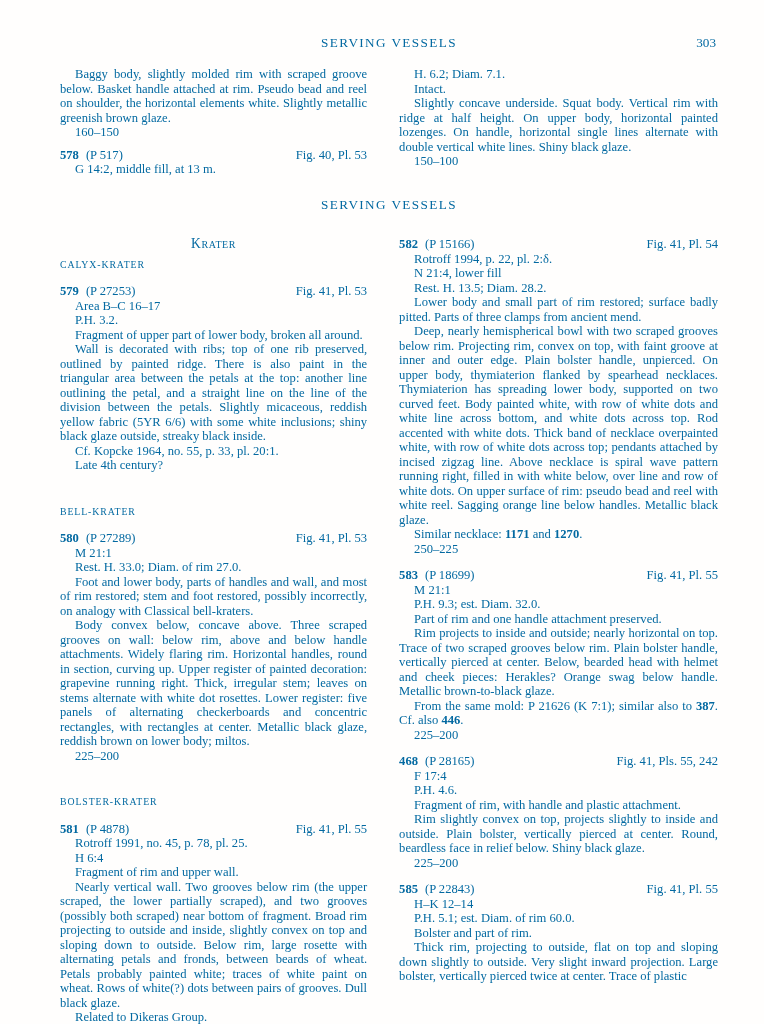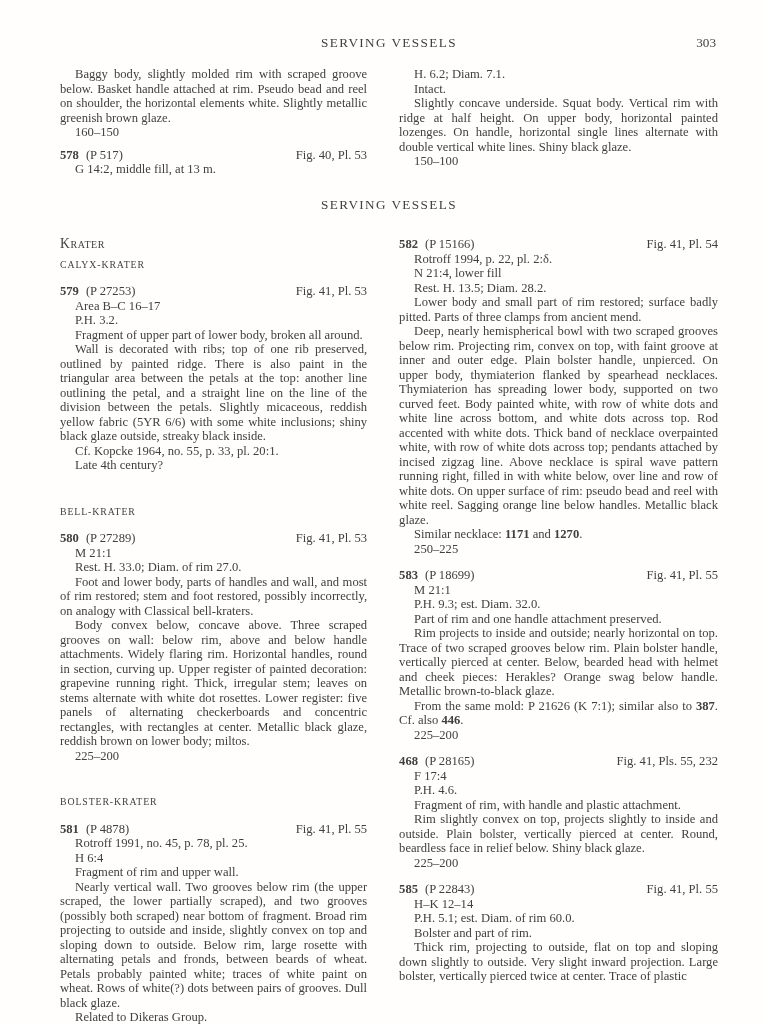--- a/index.html
+++ b/index.html
@@ -1,20 +1,20 @@
 <!DOCTYPE html>
 <html><head>
 <meta charset="utf-8">
 <style>
   html,body { margin:0; padding:0; background:#ffffff; }
   .page {
     position:relative;
     width:764px; height:1024px;
     background:#fffefd;
-    color:#404040;
+    color:#0369a1;
     font-family:"Liberation Serif","DejaVu Serif",serif;
     overflow:hidden;
   }
   .running-head {
     position:absolute; top:35px; left:60px; width:658px; height:18px;
   }
   .rh-title {
     display:block; text-align:center;
     font-size:13.2px; letter-spacing:1.4px;
   }
@@ -41,21 +41,21 @@
   .entry-no { font-weight:bold; }
   .entry-inv { margin-left:7px; }
   .section-heading {
     position:absolute; top:197px; left:60px; width:658px;
     margin:0; text-align:center;
     font-size:13.2px; font-weight:normal; letter-spacing:1.4px;
   }
   .sec-head {
     font-variant:small-caps;
     font-size:13.6px; letter-spacing:0.6px;
-    text-align:left;
+    text-align:center;
   }
   .subhead {
     font-size:9.8px; letter-spacing:0.9px;
     margin-top:32px; text-align:left;
   }
   .subhead.after-sec { margin-top:6px; }
   b.inline-ref { font-weight:bold; }
 </style>
 </head>
 <body>
@@ -164,21 +164,21 @@
         <div class="detail">P.H. 9.3; est. Diam. 32.0.</div>
         <p class="para">Part of rim and one handle attachment preserved.</p>
         <p class="para">Rim projects to inside and outside; nearly horizontal on top. Trace of two scraped grooves below rim. Plain bolster handle, vertically pierced at center. Below, bearded head with helmet and cheek pieces: Herakles? Orange swag below handle. Metallic brown-to-black glaze.</p>
         <p class="para"><span>From the same mold: P 21626 (K 7:1); similar also to </span><b class="inline-ref">387</b><span>. Cf. also </span><b class="inline-ref">446</b><span>.</span></p>
         <div class="detail">225–200</div>
       </div>
 
       <div class="entry">
         <div class="entry-header">
           <span><b class="entry-no">468</b><span class="entry-inv">(P 28165)</span></span>
-          <span>Fig. 41, Pls. 55, 232</span>
+          <span>Fig. 41, Pls. 55, 242</span>
         </div>
         <div class="detail">F 17:4</div>
         <div class="detail">P.H. 4.6.</div>
         <p class="para">Fragment of rim, with handle and plastic attachment.</p>
         <p class="para">Rim slightly convex on top, projects slightly to inside and outside. Plain bolster, vertically pierced at center. Round, beardless face in relief below. Shiny black glaze.</p>
         <div class="detail">225–200</div>
       </div>
 
       <div class="entry">
         <div class="entry-header">

